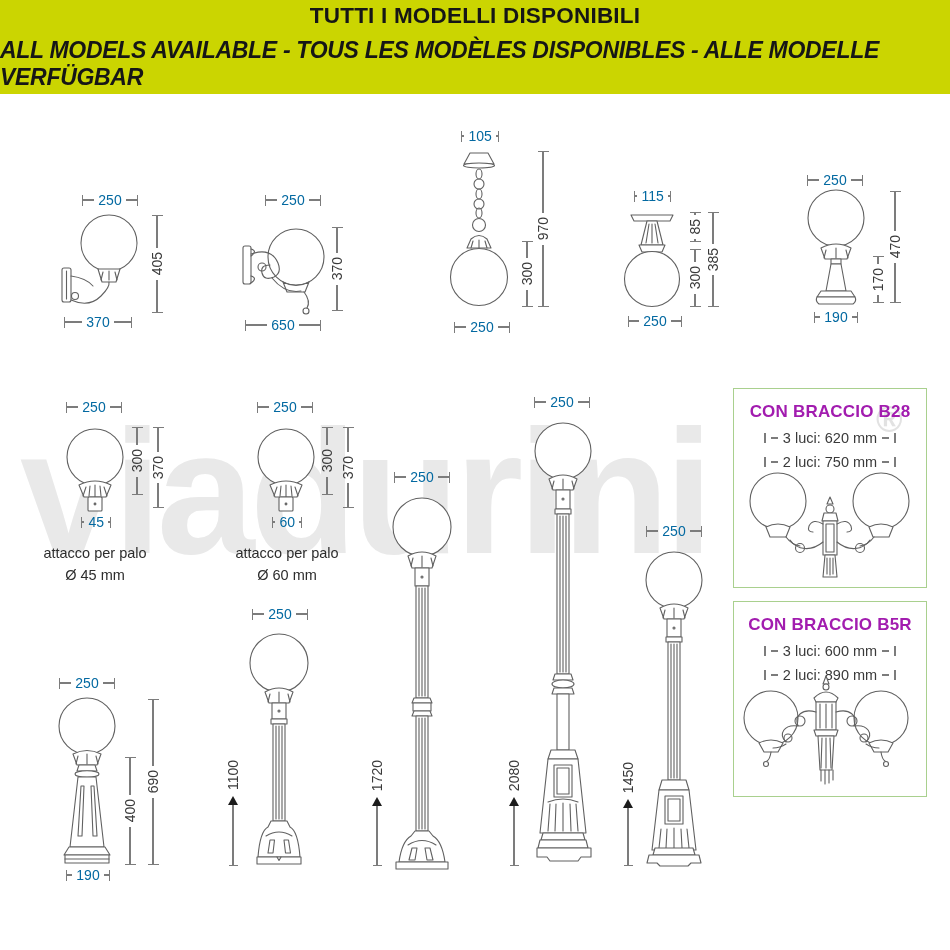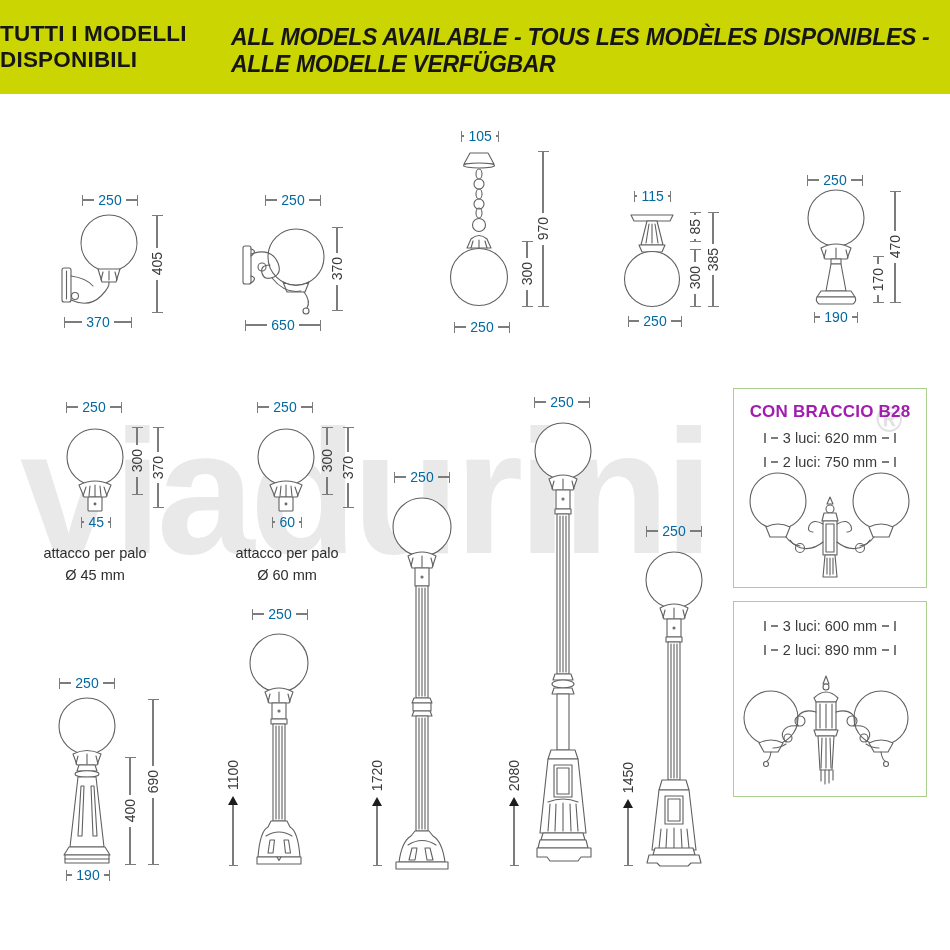--- a/index.html
+++ b/index.html
@@ -1,20 +1,20 @@
 <!DOCTYPE html>
 <html style="--header-bg: #cbd501; --box-border: #a9d08e; --wm: #e9e9e9;"><head>
 <meta charset="utf-8">
 <style>
   html,body{margin:0;padding:0;background:#fff;}
   .page{position:relative;width:950px;height:950px;background:#fff;overflow:hidden;
         font-family:"Liberation Sans",sans-serif;color:#333;}
   
   .banner{position:absolute;left:0;top:0;width:950px;height:94px;background:var(--header-bg,#cbd501);
-          display:flex;flex-direction:row;justify-content:center;align-items:center;z-index:5;}
+          display:flex;flex-direction:column;justify-content:center;align-items:center;z-index:5;}
   .banner .t1{font-size:22.5px;font-weight:700;color:#161616;letter-spacing:.2px;}
   .banner .t2{font-size:23px;font-weight:700;font-style:italic;color:#161616;margin-top:8px;letter-spacing:-.3px;}
   
   .wm{position:absolute;left:20px;top:404px;font-size:176px;font-weight:700;letter-spacing:-5px;
       color:var(--wm,#e9e9e9);z-index:0;line-height:1;user-select:none;}
   .wm-r{position:absolute;left:876px;top:402px;font-size:36px;font-weight:700;color:#e2e2e2;z-index:0;line-height:1;}
   
   .hdim{position:absolute;display:flex;align-items:center;height:12px;color:#0369a1;font-size:14px;z-index:3;}
   .hdim i{display:block;}
   .hdim .tk{width:1.4px;height:11px;background:#7c7c7c;flex:none;}
@@ -555,20 +555,21 @@
       <path d="M85 106 v16 M88 106 v17 M91 106 v16"></path>
       <path d="M81 72 q-10 -6 -14 2 q-2 6 4 6 M95 72 q10 -6 14 2 q2 6 -4 6"></path>
       <path d="M81 90 c-12 10 -26 8 -33 -2 M95 90 c12 10 26 8 33 -2"></path>
       <circle cx="58" cy="96" r="4.5"></circle>
         <circle cx="118" cy="96" r="4.5"></circle>
       <path d="M44 85 q6 8 14 9 M132 85 q-6 8 -14 9"></path>
     </svg>
   </div>
 
   <div class="bbox" style="left:733px;top:601px;width:194px;height:196px">
+    <div class="bt">CON BRACCIO B5R</div>
     <div class="luci">
       <i class="tk"></i>
         <i class="ln"></i>
         <span>3 luci: 600 mm</span>
         <i class="ln"></i>
         <i class="tk"></i>
     </div>
     <div class="luci">
       <i class="tk"></i>
         <i class="ln"></i>

